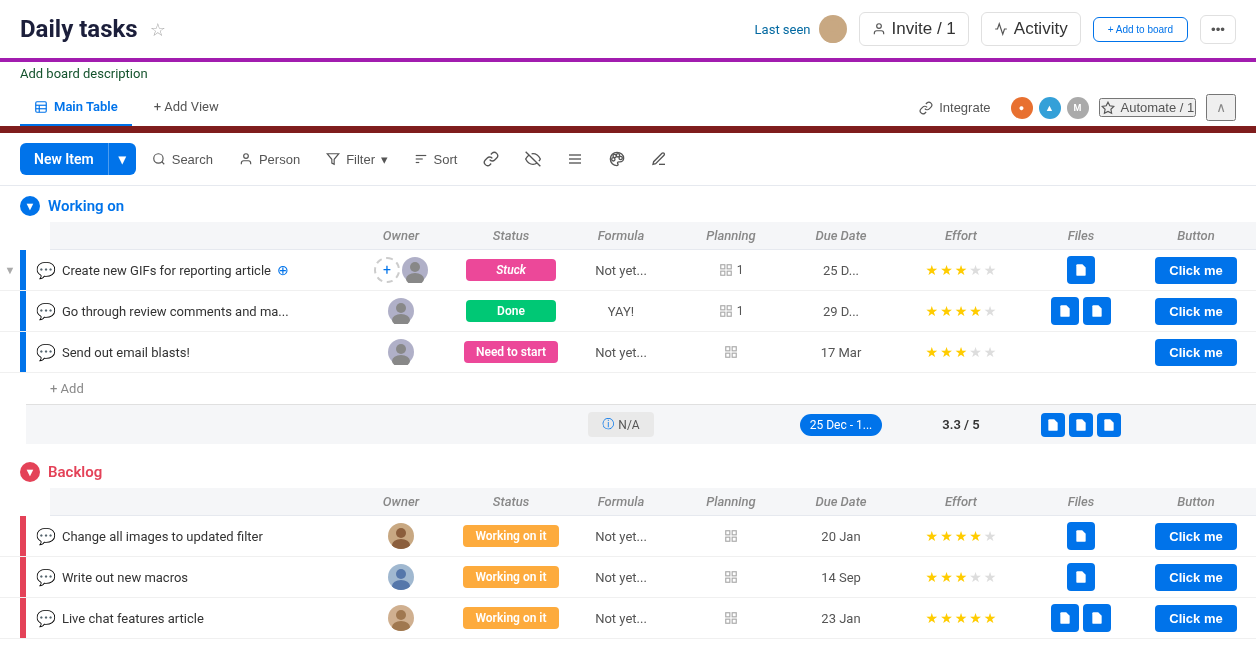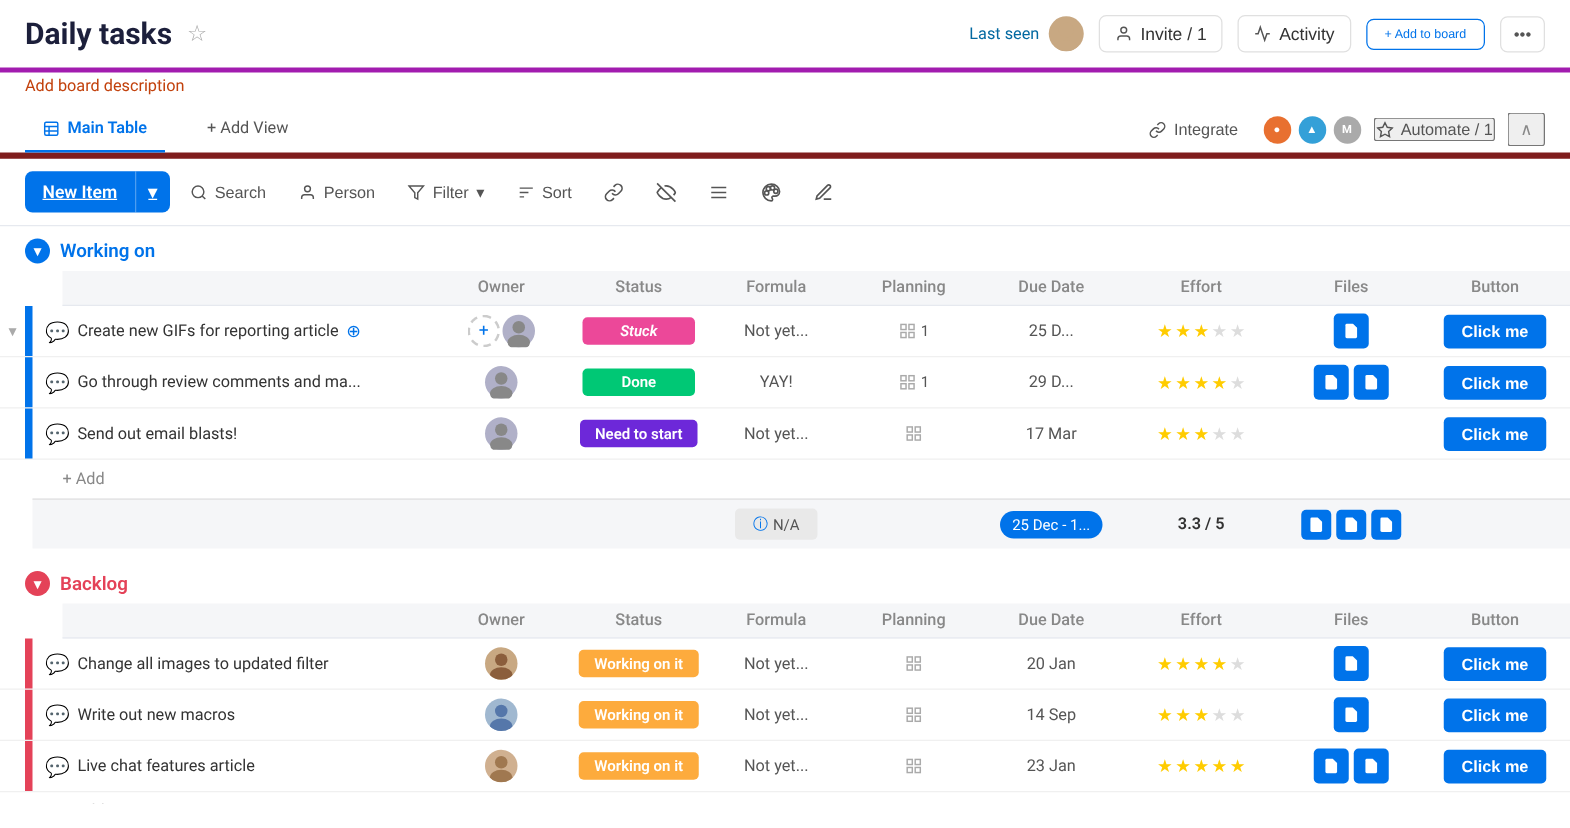--- a/index.html
+++ b/index.html
@@ -5,73 +5,73 @@
     * { box-sizing: border-box; margin: 0; padding: 0; }
     body { font-family: -apple-system, BlinkMacSystemFont, 'Segoe UI', Roboto, sans-serif; background: #fff; color: #333; font-size: 14px; overflow: hidden; }
 
     
     .top-header { display: flex; align-items: center; padding: 12px 20px; border-bottom: 4px solid #a21caf; gap: 12px; }
     .board-title { font-size: 24px; font-weight: 700; color: #1c1f3b; }
     .star-icon { color: #aaa; font-size: 18px; cursor: pointer; }
     .header-spacer { flex: 1; }
     .last-seen { display: flex; align-items: center; gap: 8px; font-size: 13px; color: #0369a1; }
     .avatar-sm { width: 28px; height: 28px; border-radius: 50%; background: #c8a882; display: flex; align-items: center; justify-content: center; overflow: hidden; }
-    .header-btn { display: flex; align-items: center; gap: 6px; padding: 6px 12px; border: 1px solid #e0e0e0; border-radius: 6px; cursor: pointer; font-size: 14px; color: #333; background: #fff; }
+    .header-btn { display: flex; align-items: center; gap: 6px; padding: 6px 12px; border: 1px solid #e0e0e0; border-radius: 6px; cursor: pointer; font-size: 17px; color: #333; background: #fff; }
     .add-board-btn { display: flex; align-items: center; gap: 6px; padding: 6px 14px; border: 1px solid #0073ea; border-radius: 6px; cursor: pointer; font-size: 10px; color: #0073ea; background: #fff; }
     .more-btn { padding: 6px 10px; border: 1px solid #e0e0e0; border-radius: 6px; cursor: pointer; background: #fff; color: #555; }
 
     
-    .board-desc { padding: 4px 20px 8px; font-size: 13px; color: #c2410c; cursor: pointer; }
-
-    
-    .view-tabs { display: flex; align-items: center; padding: 0 20px; border-bottom: 5px solid #7f1d1d; gap: 20px; }
+    .board-desc { padding: 4px 20px 8px; font-size: 13px; color: #14532d; cursor: pointer; }
+
+    
+    .view-tabs { display: flex; align-items: center; padding: 0 20px; border-bottom: 7px solid #7f1d1d; gap: 8px; }
     .view-tab { display: flex; align-items: center; gap: 6px; padding: 10px 14px; font-size: 13px; color: #555; cursor: pointer; border-bottom: 2px solid transparent; }
     .view-tab.active { color: #0073ea; border-bottom: 2px solid #0073ea; font-weight: 600; }
     .integrate-area { margin-left: auto; display: flex; align-items: center; gap: 10px; font-size: 13px; color: #555; }
     .integrate-icons { display: flex; align-items: center; gap: 6px; }
     .int-circle { width: 22px; height: 22px; border-radius: 50%; display: flex; align-items: center; justify-content: center; font-size: 10px; font-weight: 700; }
     .automate-btn { display: flex; align-items: center; gap: 6px; font-size: 13px; color: #555; cursor: pointer; }
     .collapse-btn { padding: 4px 8px; cursor: pointer; color: #888; }
 
     
     .toolbar { display: flex; align-items: center; padding: 10px 20px; gap: 6px; border-bottom: 1px solid #e6e9ef; }
-    .new-item-btn { display: flex; align-items: center; background: #0073ea; color: #fff; border: none; border-radius: 6px; cursor: pointer; font-size: 14px; font-weight: 600; overflow: hidden; text-decoration: underline; }
+    .new-item-btn { display: flex; align-items: flex-start; background: #0073ea; color: #fff; border: none; border-radius: 6px; cursor: pointer; font-size: 14px; font-weight: 600; overflow: hidden; }
     .new-item-main { padding: 8px 14px; }
     .new-item-dropdown { padding: 8px 10px; border-left: 1px solid rgba(255,255,255,0.3); }
     .tool-btn { display: flex; align-items: center; gap: 6px; padding: 6px 10px; border-radius: 6px; cursor: pointer; font-size: 13px; color: #555; background: transparent; border: none; }
 
     
     .table-area { overflow-y: auto; height: calc(662px - 200px); }
 
     
     .group { margin-bottom: 8px; }
     .group-header { display: flex; align-items: center; gap: 8px; padding: 10px 20px 6px; }
     .group-toggle { width: 20px; height: 20px; border-radius: 50%; display: flex; align-items: center; justify-content: center; cursor: pointer; font-size: 12px; }
     .group-name { font-size: 15px; font-weight: 600; cursor: pointer; }
 
     
-    .col-headers { display: flex; align-items: center; padding: 6px 0; border-bottom: 1px solid #e6e9ef; background: #f5f6f8; margin-left: 50px; }
+    .col-headers { display: flex; align-items: center; padding: 6px 0; border-bottom: 1px solid #e6e9ef; background: #f5f6f8; margin-left: 50px; font-style: italic; }
     .col-main { flex: 1; min-width: 220px; font-size: 13px; color: #888; font-weight: 500; padding-left: 10px; }
     .col { width: 110px; text-align: center; font-size: 13px; color: #888; font-weight: 500; }
     .col-btn { width: 120px; text-align: center; font-size: 13px; color: #888; font-weight: 500; }
 
     
     .table-row { display: flex; align-items: center; border-bottom: 1px solid #f0f0f0; min-height: 40px; }
     .row-main { flex: 1; min-width: 220px; display: flex; align-items: center; gap: 6px; padding: 8px 10px; font-size: 13px; color: #333; }
     .row-cell { width: 110px; text-align: center; font-size: 13px; color: #555; display: flex; align-items: center; justify-content: center; }
     .row-cell-btn { width: 120px; text-align: center; display: flex; align-items: center; justify-content: center; }
     .comment-icon { color: #ccc; font-size: 16px; cursor: pointer; }
     .add-person-icon { width: 26px; height: 26px; border-radius: 50%; border: 2px dashed #ccc; display: flex; align-items: center; justify-content: center; color: #0073ea; font-size: 14px; cursor: pointer; }
     .person-avatar { width: 26px; height: 26px; border-radius: 50%; background: #c8a882; }
 
     
     .status-badge { padding: 4px 12px; border-radius: 4px; color: #fff; font-size: 12px; font-weight: 600; min-width: 90px; text-align: center; }
     .status-stuck { background: #ec4899; font-style: italic; }
     .status-done { background: #00c875; }
-    .status-need { background: #6d28d9; color: #fff; }
+    .status-need { background: #ec4899; color: #fff; }
     .status-working { background: #fdab3d; }
 
     
     .stars { display: flex; gap: 2px; }
     .star { color: #ffcc00; font-size: 14px; }
     .star-empty { color: #ddd; font-size: 14px; }
 
     
     .file-icons { display: flex; gap: 4px; }
     .file-icon { width: 28px; height: 28px; background: #0073ea; border-radius: 4px; display: flex; align-items: center; justify-content: center; }

